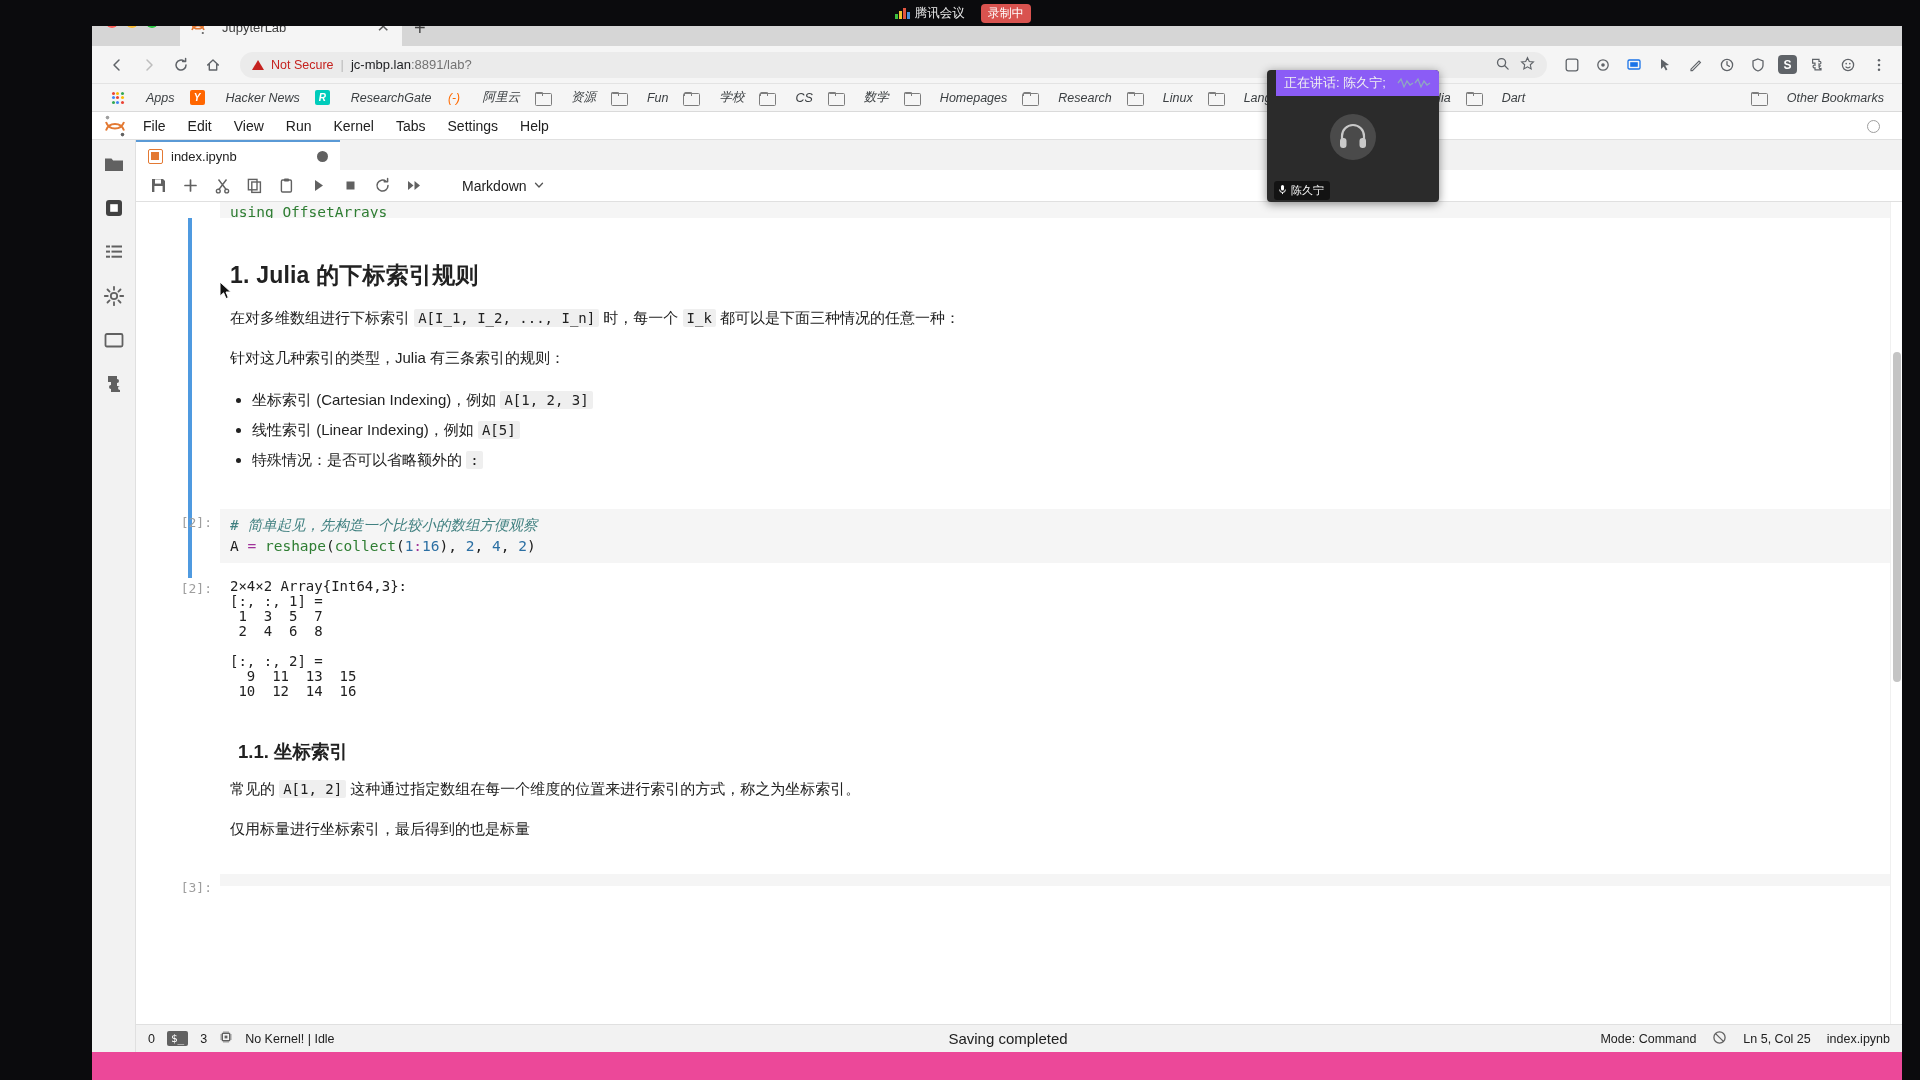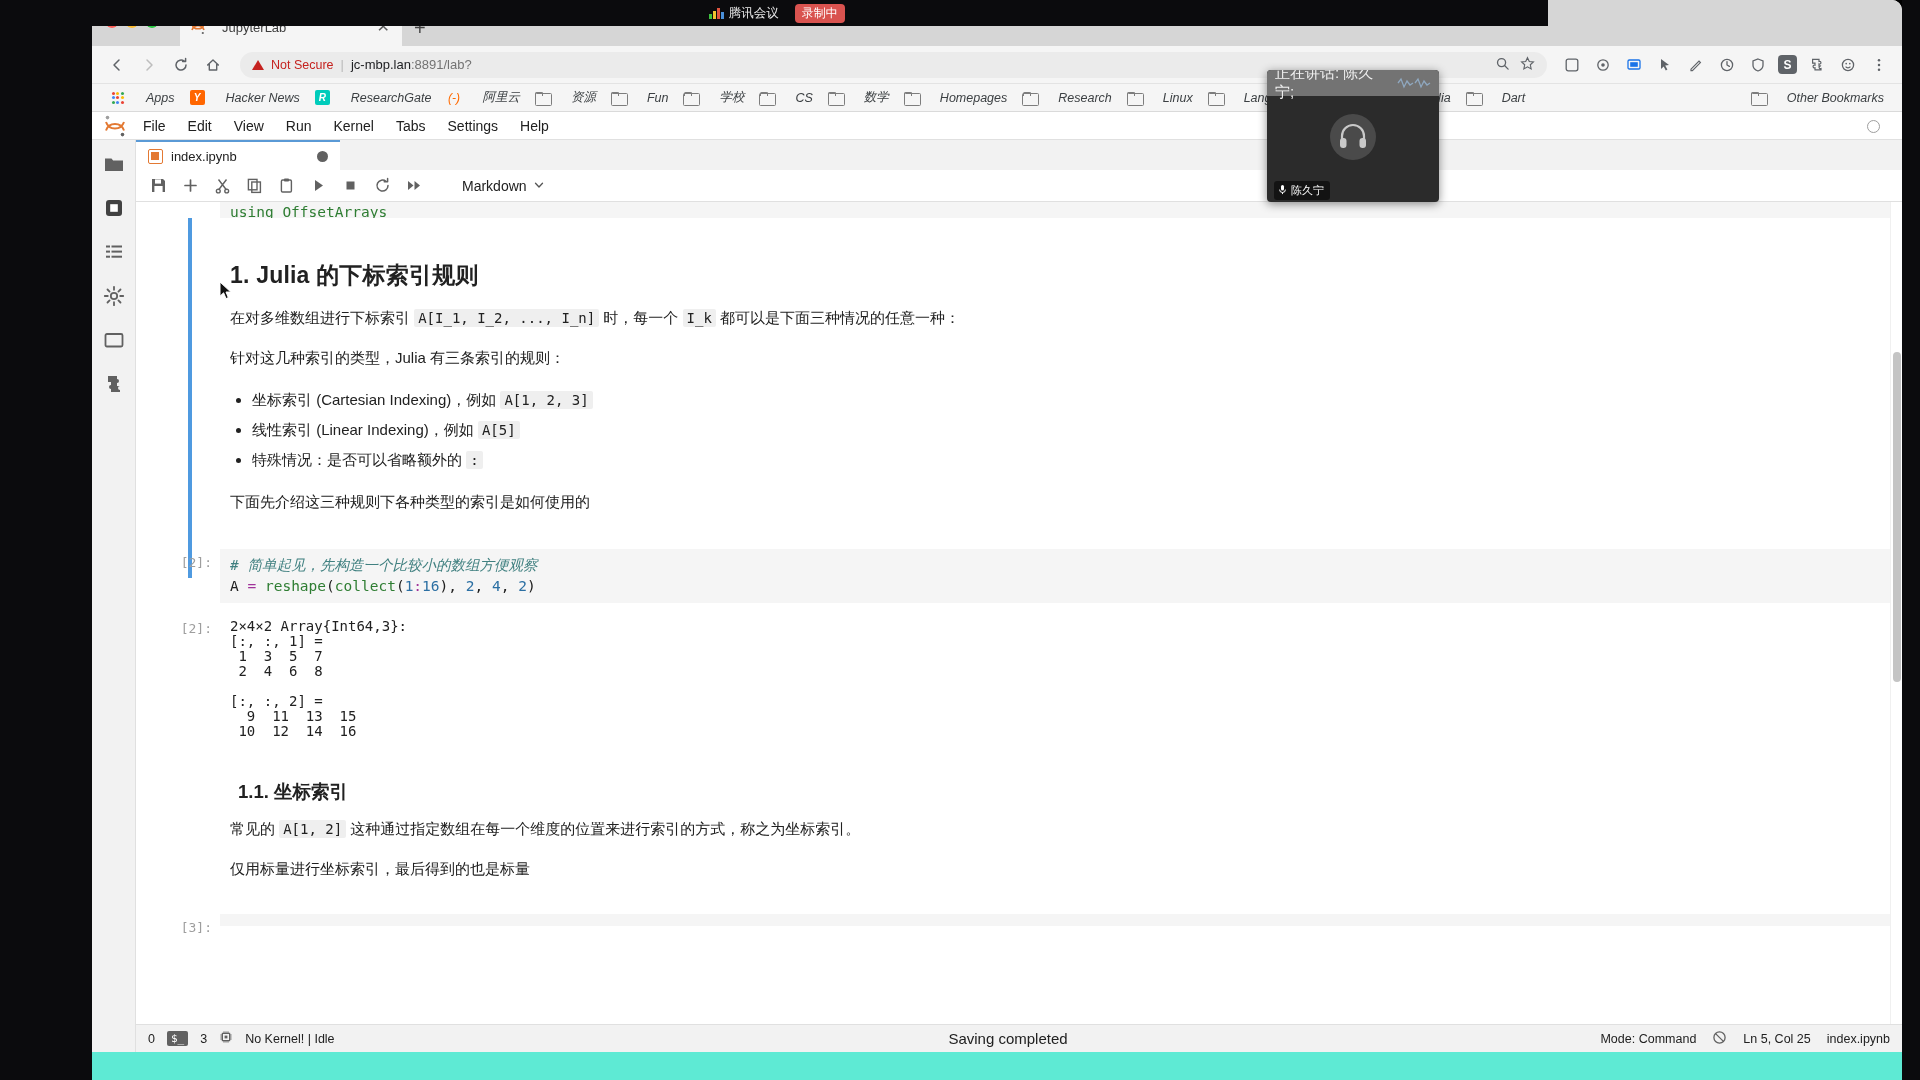--- a/index.html
+++ b/index.html
@@ -12,21 +12,21 @@
   }
 
   #root { position: relative; width: 1920px; height: 1080px; background: #000; }
 
   
   .desktop-left  { position: absolute; left: 0; top: 0; width: 92px; height: 1080px; background: #0b0b0d; }
   .desktop-right { position: absolute; right: 0; top: 0; width: 18px; height: 1080px; background: #0b0b0d; }
 
   
   .mac-menubar {
-    position: absolute; left: 0; top: 0; width: 1548px; height: 26px;
+    position: absolute; left: 0; top: 0; width: 1920px; height: 26px;
     background: #0b0b0d;
     display: flex; align-items: center; justify-content: center;
     gap: 10px;
     z-index: 40;
     pointer-events: none;
   }
   .mac-menubar .mb-item {
     display: flex; align-items: center; gap: 5px;
     color: #e8e8e8; font-size: 12.5px;
     padding: 1px 6px; border-radius: 4px;
@@ -110,21 +110,21 @@
   .bm-apps { display: grid; grid-template-columns: repeat(3,3px); grid-template-rows: repeat(3,3px); gap: 1.5px; }
   .bm-apps i { display:block; width:3px; height:3px; border-radius:50%; }
   .bm-hn { background:#ff6600; color:#fff; width:15px;height:15px; border-radius:2px;
            display:flex;align-items:center;justify-content:center; font-size:10px; font-weight:bold; }
   .bm-rg { background:#00ccbb; color:#fff; width:15px;height:15px; border-radius:2px;
            display:flex;align-items:center;justify-content:center; font-size:10px; font-weight:bold; }
   .bm-ali { color:#ff6a00; font-size:12px; }
   .bm-spacer { margin-left: auto; }
 
   
-  .jlab { position: relative; height: calc(1080px - 46px - 38px - 28px); background: #5eead4; }
+  .jlab { position: relative; height: calc(1080px - 46px - 38px - 28px); background: #ec4899; }
 
   .jmenubar {
     height: 28px; background: #fff; border-bottom: 1px solid #e0e0e0;
     display: flex; align-items: center; padding-left: 6px; gap: 0px;
   }
   .jlogo { width: 34px; height: 24px; display: flex; align-items: center; justify-content: center; }
   .jmenu-item { font-size: 14px; color: #212121; padding: 4px 11px; border-radius: 2px; }
 
   .jbody { display: flex; height: calc(100% - 28px - 28px); }
 
@@ -218,22 +218,22 @@
   .st-center { position: absolute; left: 50%; transform: translateX(-50%); font-size: 15px; margin-left: 11px; }
   .st-right { margin-left: auto; display: flex; align-items: center; gap: 16px; }
 
   
   .pip {
     position: absolute; left: 1267px; top: 70px; width: 172px; height: 132px;
     background: #2b2b2b; border-radius: 4px; overflow: hidden;
     box-shadow: 0 2px 10px rgba(0,0,0,.45); z-index: 60;
   }
   .pip-top {
-    height: 26px; background: #737373; display: flex; align-items: center;
-    padding: 0 8px; color: #f0f0f0; font-size: 15px; gap: 6px;
+    height: 26px; background: #8b5cf6; display: flex; align-items: center;
+    padding: 0 8px; color: #f0f0f0; font-size: 13px; gap: 6px; margin-left: 9px;
   }
   .pip-waves { margin-left: auto; display: flex; gap: 2px; align-items: center; }
   .pip-waves svg { display: block; }
   .pip-video { height: 82px; background: #2b2b2b; display: flex; align-items: center; justify-content: center; }
   .pip-avatar { width: 46px; height: 46px; border-radius: 50%; background: #4a4a4a;
                 display: flex; align-items: center; justify-content: center; }
   .pip-foot { height: 24px; display: flex; align-items: center; padding: 0 7px; gap: 5px; }
   .pip-name { background: rgba(0,0,0,.55); color: #fff; font-size: 11px; padding: 2px 6px 2px 4px;
               border-radius: 3px; display: flex; align-items: center; gap: 4px; }
 
@@ -663,21 +663,20 @@
 
 
                   <p class="mdp">针对这几种索引的类型，Julia 有三条索引的规则：</p>
 
                   <ul class="mdl">
                     <li><span>坐标索引 (Cartesian Indexing)，例如 </span><code class="ic">A[1, 2, 3]</code></li>
                     <li><span>线性索引 (Linear Indexing)，例如 </span><code class="ic">A[5]</code></li>
                     <li><span>特殊情况：是否可以省略额外的 </span><code class="ic">:</code></li>
                   </ul>
 
-                  <p class="mdp">下面先介绍这三种规则下各种类型的索引是如何使用的</p>
                 </div>
               </div>
 
               <div class="cell" style="margin-top:16px;">
                 <div class="cell-prompt">[2]:</div>
                 <div class="cell-body">
                   <div class="code-area"><span class="k-com"># 简单起见，先构造一个比较小的数组方便观察</span>
 <span class="k-nm">A</span><span class="k-op"> = </span><span class="k-fn">reshape</span><span>(</span><span class="k-fn">collect</span><span>(</span><span class="k-num">1</span><span class="k-op">:</span><span class="k-num">16</span><span>), </span><span class="k-num">2</span><span>, </span><span class="k-num">4</span><span>, </span><span class="k-num">2</span><span>)</span></div>
                 </div>
               </div>

